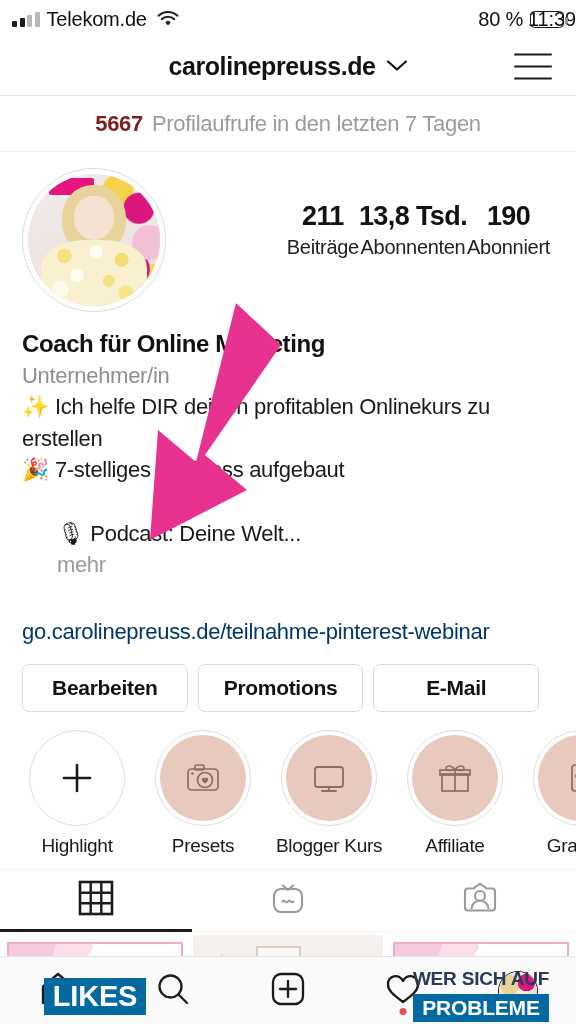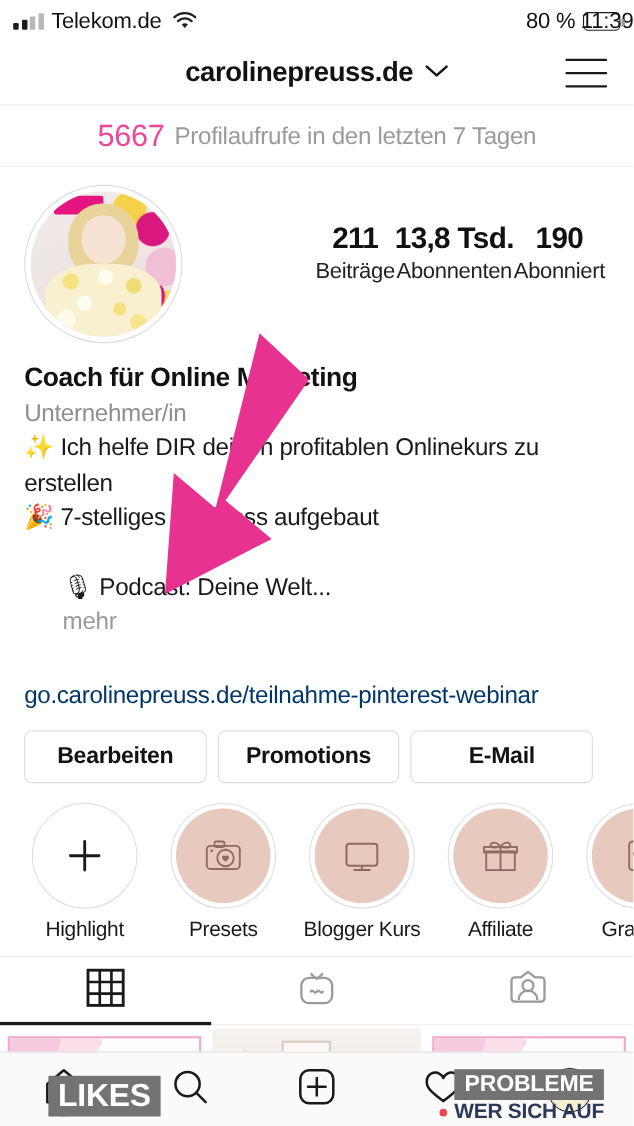--- a/index.html
+++ b/index.html
@@ -53,21 +53,21 @@
     width:38px; height:27px; display:flex; flex-direction:column;
     justify-content:space-between; cursor:pointer;
   }
   .burger span { display:block; height:2.4px; background:#1a1a1a; border-radius:2px; }
 
   
   .views-banner {
     height:56px; display:flex; align-items:center; justify-content:center;
     border-bottom:1px solid #efefef; gap:9px;
   }
-  .views-count { font-size:28px; font-weight:400; color:#ec4899; letter-spacing:-0.3px; }
+  .views-count { font-size:22px; font-weight:700; color:#7f1d1d; letter-spacing:-0.3px; }
   .views-label { font-size:22px; color:#9a9a9a; letter-spacing:-0.3px; }
 
   
   .profile-row { display:flex; align-items:flex-start; padding:16px 22px 0 22px; }
   .avatar-wrap {
     width:144px; height:144px; border-radius:50%;
     border:1.6px solid #dcdcdc; padding:5px; flex:0 0 auto;
   }
   .avatar {
     width:100%; height:100%; border-radius:50%; overflow:hidden; position:relative;
@@ -160,21 +160,21 @@
   .qc-deco1 { position:absolute; left:-6%; top:-14%; width:46%; height:46%;
     background:#f7c9de; transform:rotate(32deg); }
   .qc-deco2 { position:absolute; left:26%; top:-20%; width:20%; height:52%;
     background:#fbdfeb; transform:rotate(18deg); }
   .qc-dot { position:absolute; left:8%; top:30%; width:24%; height:24%;
     border-radius:50%; background:#fbf3e4; }
   .ql {
     position:relative; z-index:2; font-weight:700; line-height:1.14;
     text-align:center; letter-spacing:-0.2px;
   }
-  .ql.navy-bg { background:#737373; color:#fff; padding:2px 9px; }
+  .ql.navy-bg { background:#0369a1; color:#fff; padding:2px 9px; }
   .ql.navy { color:#2b3a58; }
 
   .photo-card { position:absolute; inset:0;
     background:linear-gradient(175deg,#f3eeea 0%,#efe7e2 42%,#e6dcd6 100%); }
   .pc-wall { position:absolute; inset:0;
     background:linear-gradient(180deg,#f6f2ef 0%,#ecdfd9 70%,#d8c2b5 100%); }
   .pc-frame { position:absolute; left:33%; top:6%; width:24%; height:20%;
     border:2px solid #d9cdc6; background:#fbf8f6; }
   .pc-frame2 { position:absolute; left:28%; top:34%; width:17%; height:16%;
     border:2.5px solid #e0529a; background:#fdfbfa; }
@@ -427,22 +427,22 @@
         <div class="pc-face"></div>
 
       </div>
     </div>
 
     <div class="cell">
       <div class="quote-card" style="padding-top:13%;">
         <div class="qc-deco1"></div>
           <div class="qc-deco2"></div>
         <div class="qc-dot"></div>
+        <div class="ql navy" style="font-size:19px;">WER SICH AUF</div>
         <div class="ql navy-bg" style="font-size:21px;margin-top:4px;">PROBLEME</div>
-        <div class="ql navy" style="font-size:19px;">WER SICH AUF</div>
 
       </div>
     </div>
   </div>
 
   <svg class="arrow-overlay" viewBox="0 0 576 1024">
     <path d="M236 303 L281 345 L205 455 L247 490 L150 540 L158 430 L196 462 Z" fill="#e8328f"></path>
   </svg>
 
   <div class="bottomnav">

